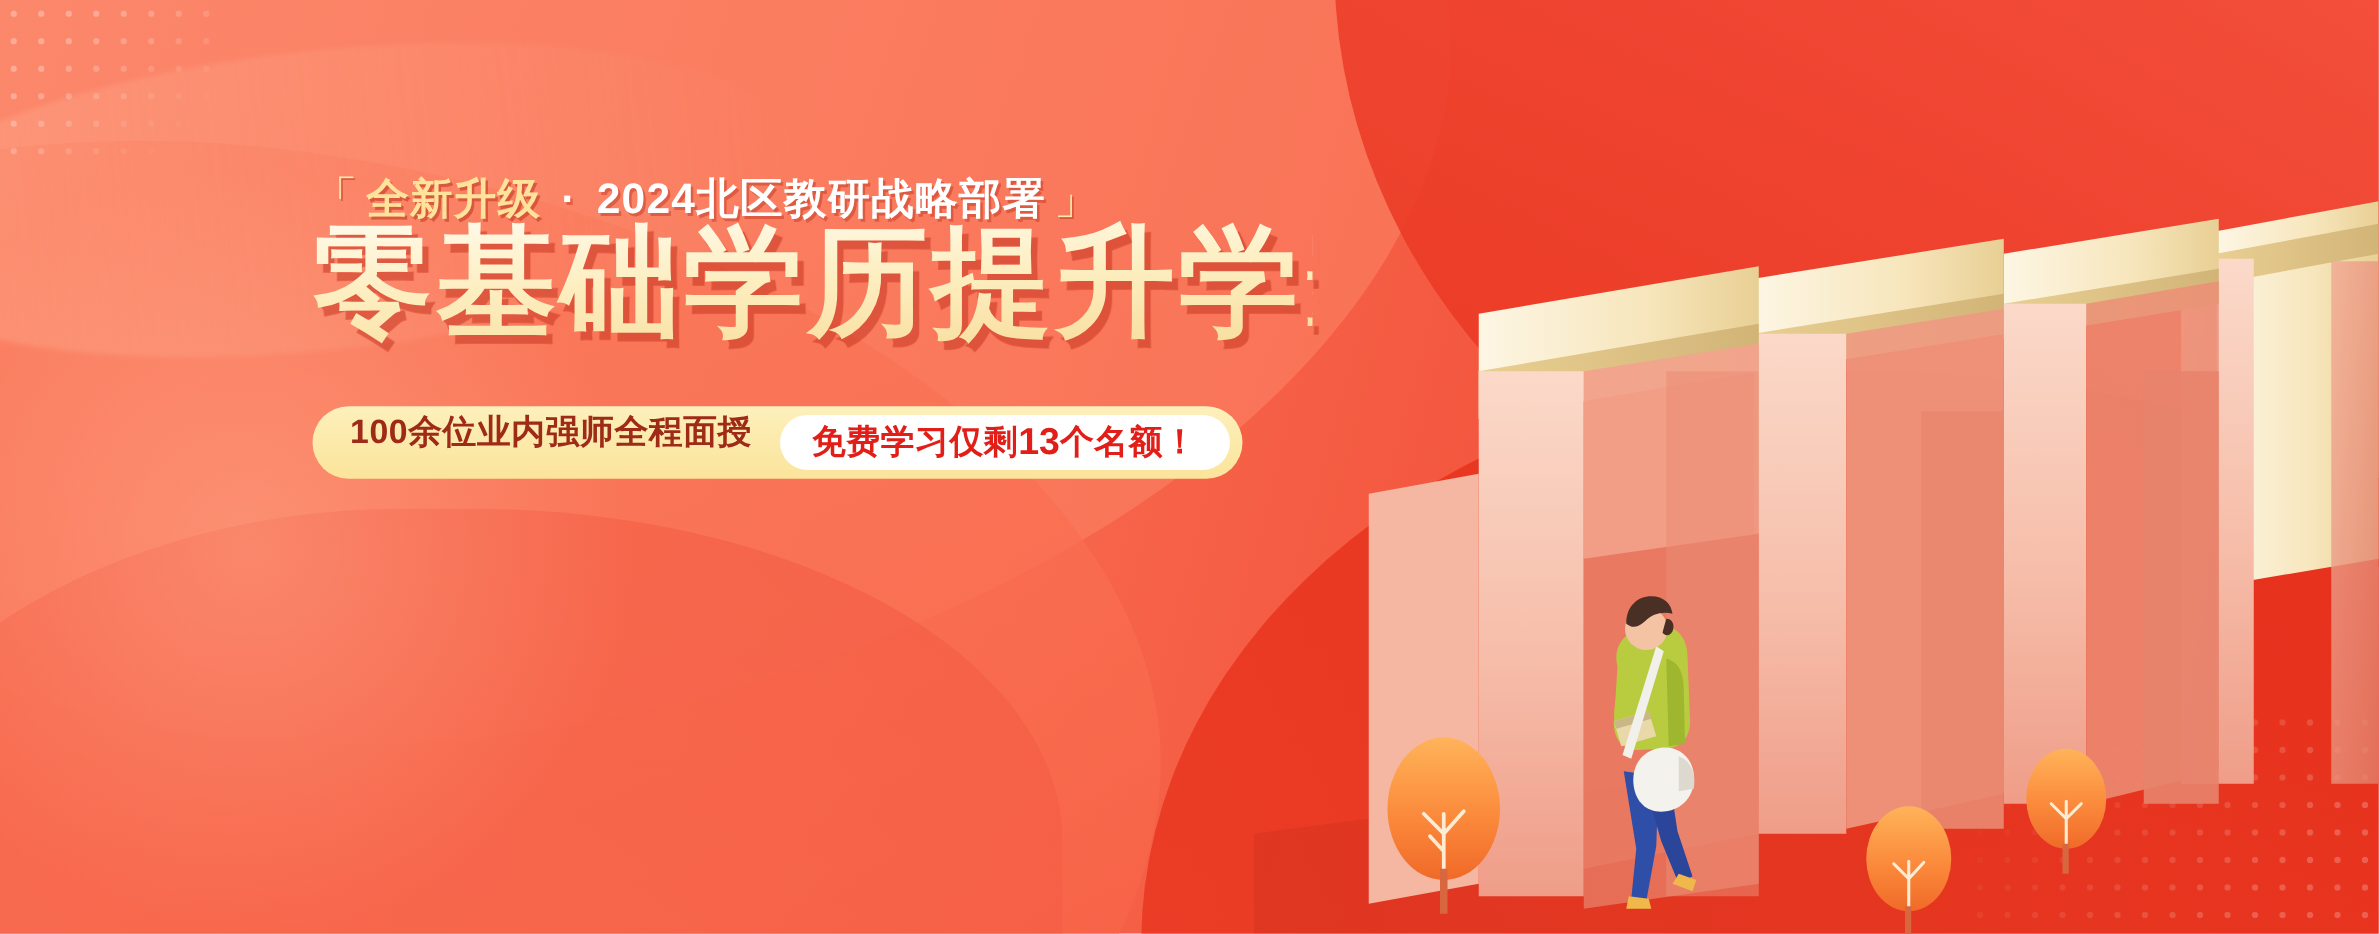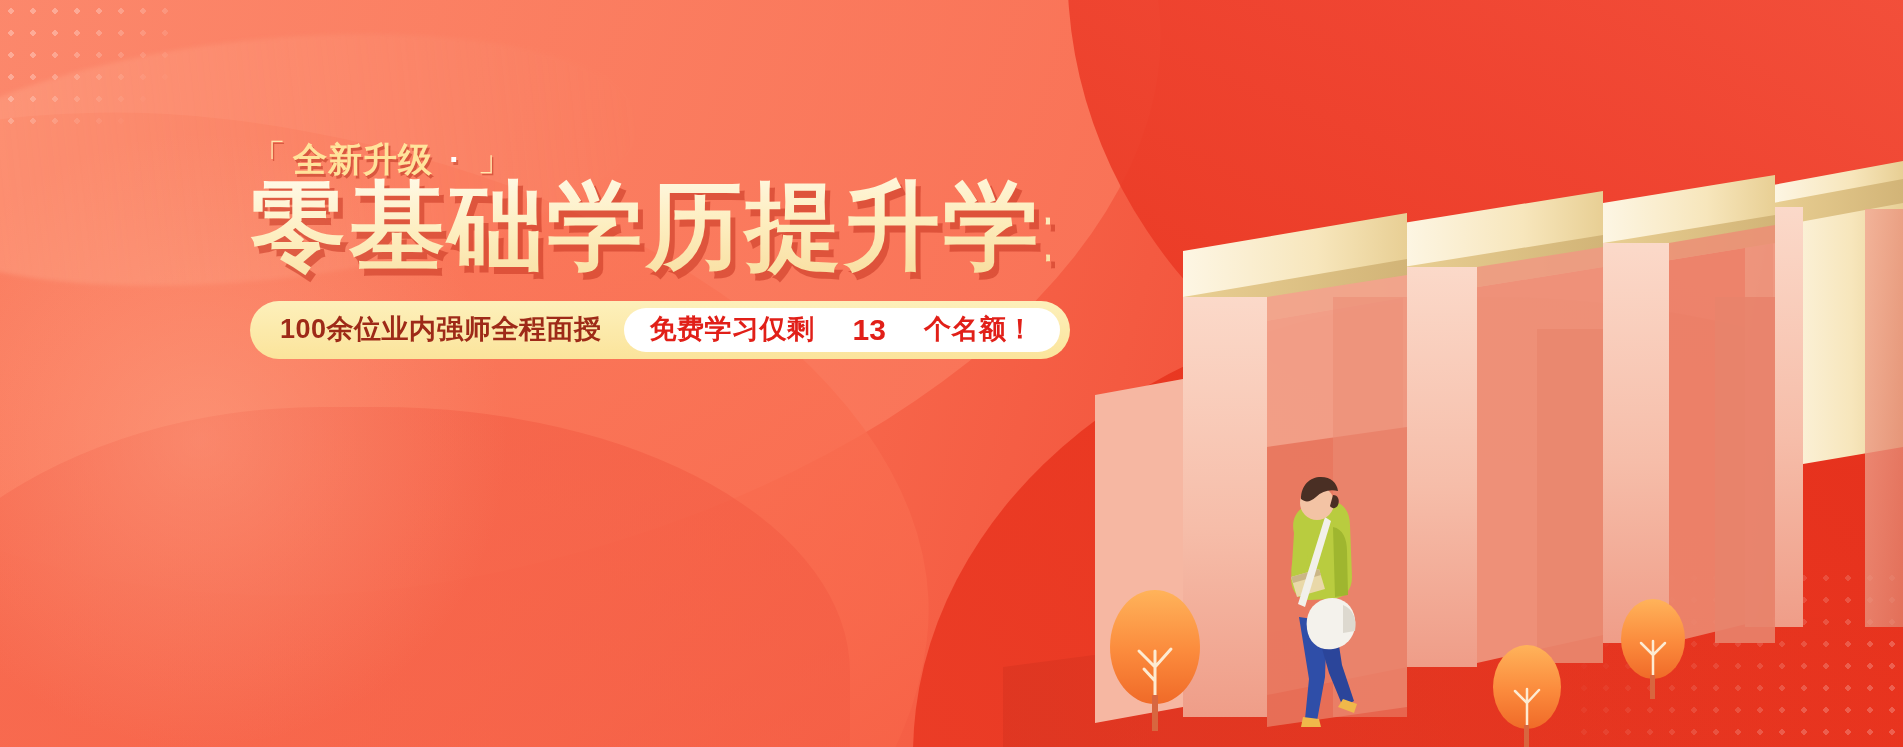--- a/index.html
+++ b/index.html
@@ -137,23 +137,23 @@
     white-space:nowrap;
     color:#fdefc4;
     background:linear-gradient(178deg,#fffaea 0%,#fdeec0 48%,#f8dd9d 100%);
     -webkit-background-clip:text;
     background-clip:text;
     -webkit-text-fill-color:transparent;
     filter:drop-shadow(5px 7px 0 rgba(199,52,32,.55));
   }
 
   .pills{
-    margin-top:24px;
+    margin-top:48px;
     display:inline-flex;
-    align-items:center;
+    align-items:flex-start;
     background:#fceaa8;
     background:linear-gradient(180deg,#fdf0bb 0%,#fbe49b 100%);
     border-radius:34px;
     padding:7px 10px 7px 30px;
     height:58px;
   }
   .pill-text{
     font-size:27px;
     font-weight:700;
     color:#9e2a18;
@@ -163,21 +163,20 @@
     padding-right:22px;
   }
   .pill-white{
     background:#ffffff;
     border-radius:28px;
     padding:0 26px;
     height:44px;
     display:flex;
     align-items:center;
     white-space:nowrap;
-    gap:38px;
   }
   .pill-white .ph{
     font-size:27px;
     font-weight:700;
     color:#e11f18;
     letter-spacing:.5px;
     line-height:1;
   }
   .pill-white .ph-num{
     font-size:30px;
@@ -315,20 +314,21 @@
       </g>
     </svg>
   </div>
 
   <div class="content">
 
     <div class="subtitle">
       <span class="bracket">「</span>
       <span class="sub-hl">全新升级</span>
       <span class="sub-dot">·</span>
+      <span class="sub-plain">2024北区教研战略部署</span>
       <span class="bracket">」</span>
     </div>
 
     <div class="maintitle">零基础学历提升学霸班</div>
 
     <div class="pills">
       <span class="pill-text">100余位业内强师全程面授</span>
       <span class="pill-white">
         <span class="ph">免费学习仅剩</span>
         <span class="ph-num">13</span>

